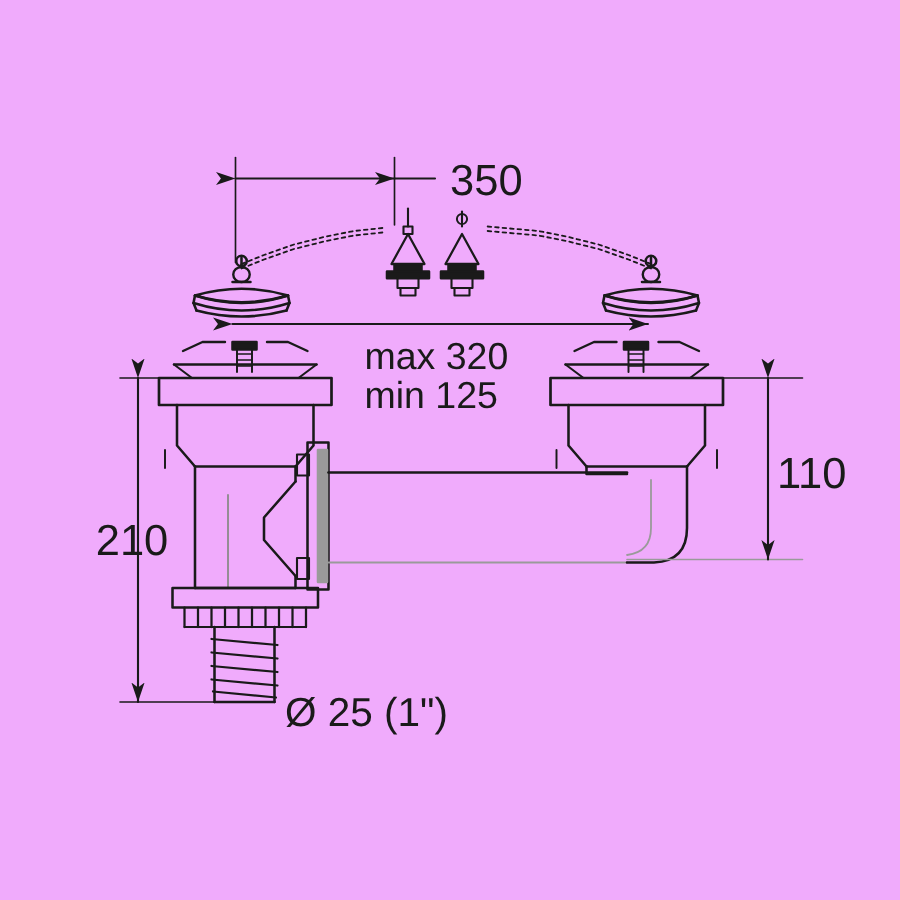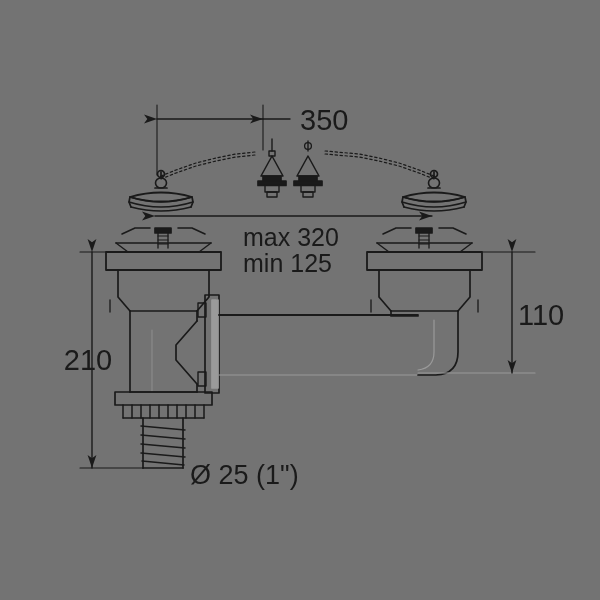--- a/index.html
+++ b/index.html
@@ -1,19 +1,19 @@
 <!DOCTYPE html>
 <html><head>
 <meta charset="utf-8">
 <title>Technical Drawing</title>
 <style>
   html,body{margin:0;padding:0;background:#ffffff;}
   body{width:600px;height:600px;overflow:hidden;
        font-family:"Liberation Sans", sans-serif;}
-  #stage{position:relative;width:600px;height:600px;background:#737373;}
+  #stage{position:relative;width:600px;height:600px;background:#f0abfc;}
   svg#dwg{position:absolute;left:0;top:0;width:600px;height:600px;display:block;}
   .dimtext{font-family:"Liberation Sans", sans-serif;fill:#1a1a1a;}
 </style>
 </head>
 <body>
 
 <div id="stage">
 
   <svg id="dwg" viewBox="0 0 600 600">
     <defs>

